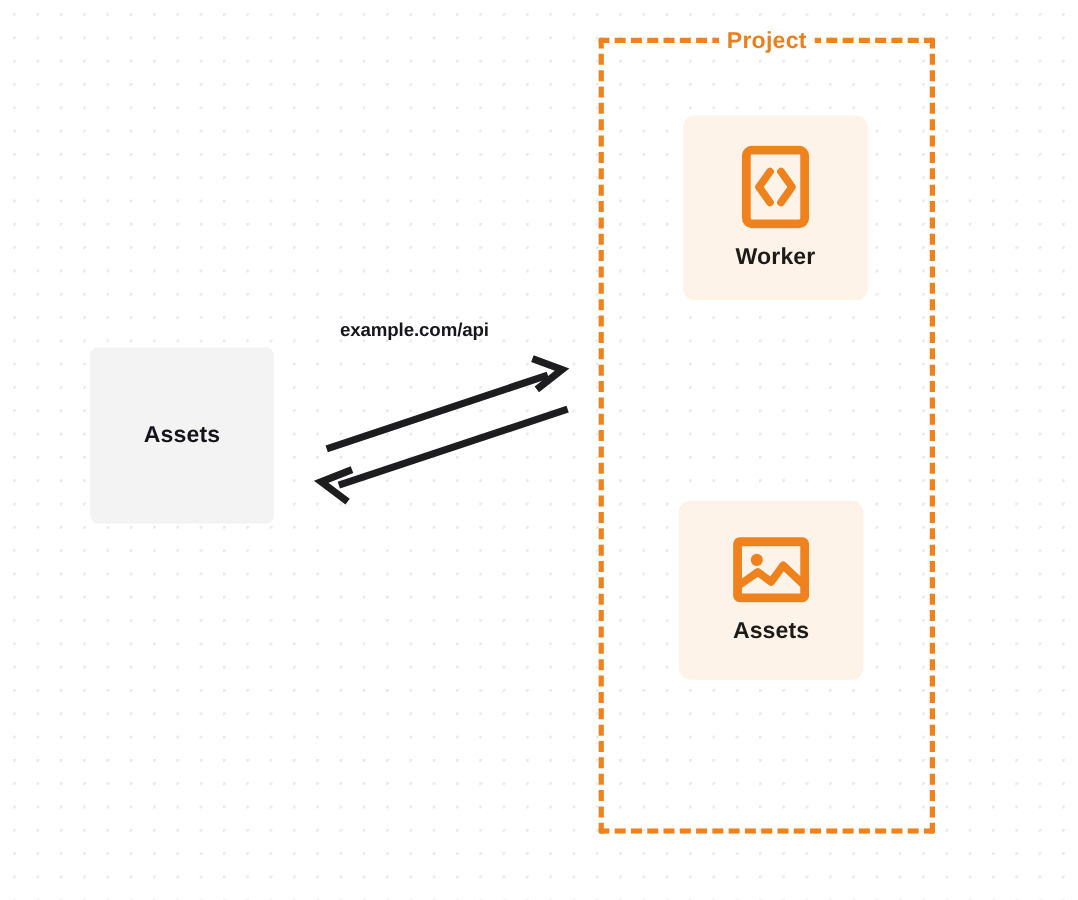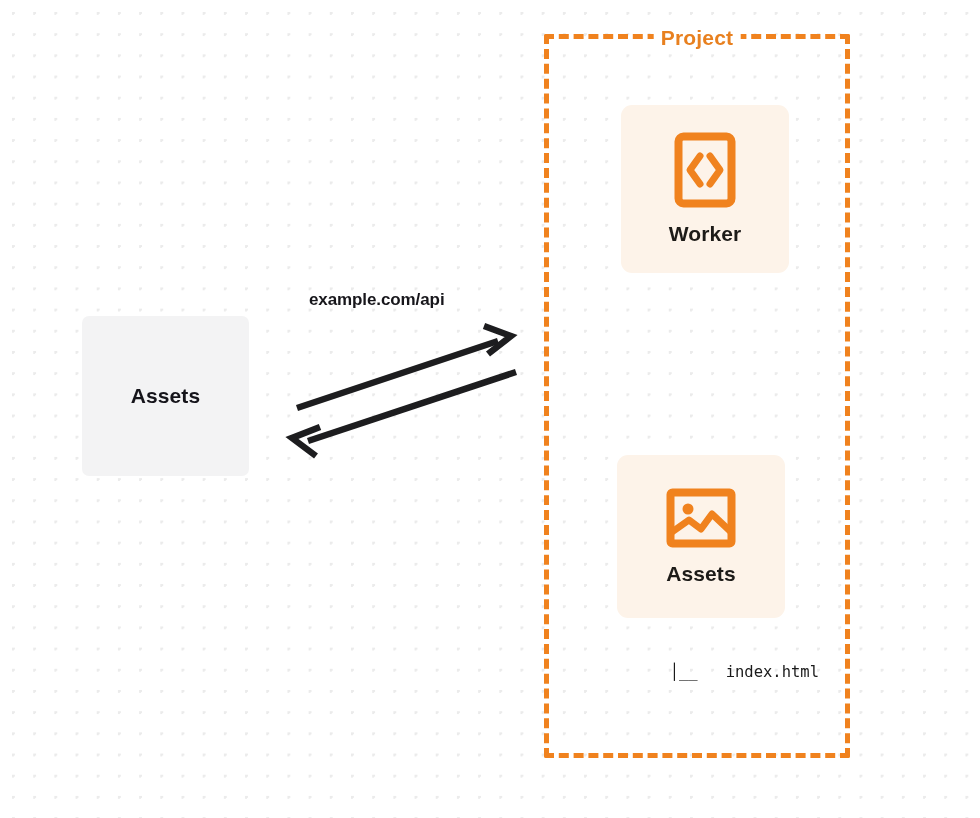--- a/index.html
+++ b/index.html
@@ -183,18 +183,17 @@
         <svg width="70" height="60" viewBox="0 0 70 60" aria-hidden="true">
           <rect x="4.5" y="4.5" width="61" height="51" rx="2" ry="2" fill="none" stroke="#f0821e" stroke-width="8"></rect>
           <circle cx="22" cy="21" r="5.5" fill="#f0821e"></circle>
           <polyline points="6,44 23,32 35,41 46,26 64,43" fill="none" stroke="#f0821e" stroke-width="7" stroke-linecap="round" stroke-linejoin="round"></polyline>
         </svg>
       </span>
       <span class="card-label">Assets</span>
     </div>
 
     <div id="asset-file-tree">
-      <span class="tree-row">│__   index.html</span>
       
     </div>
 
   </div>
 </div>
 
 </body></html>

